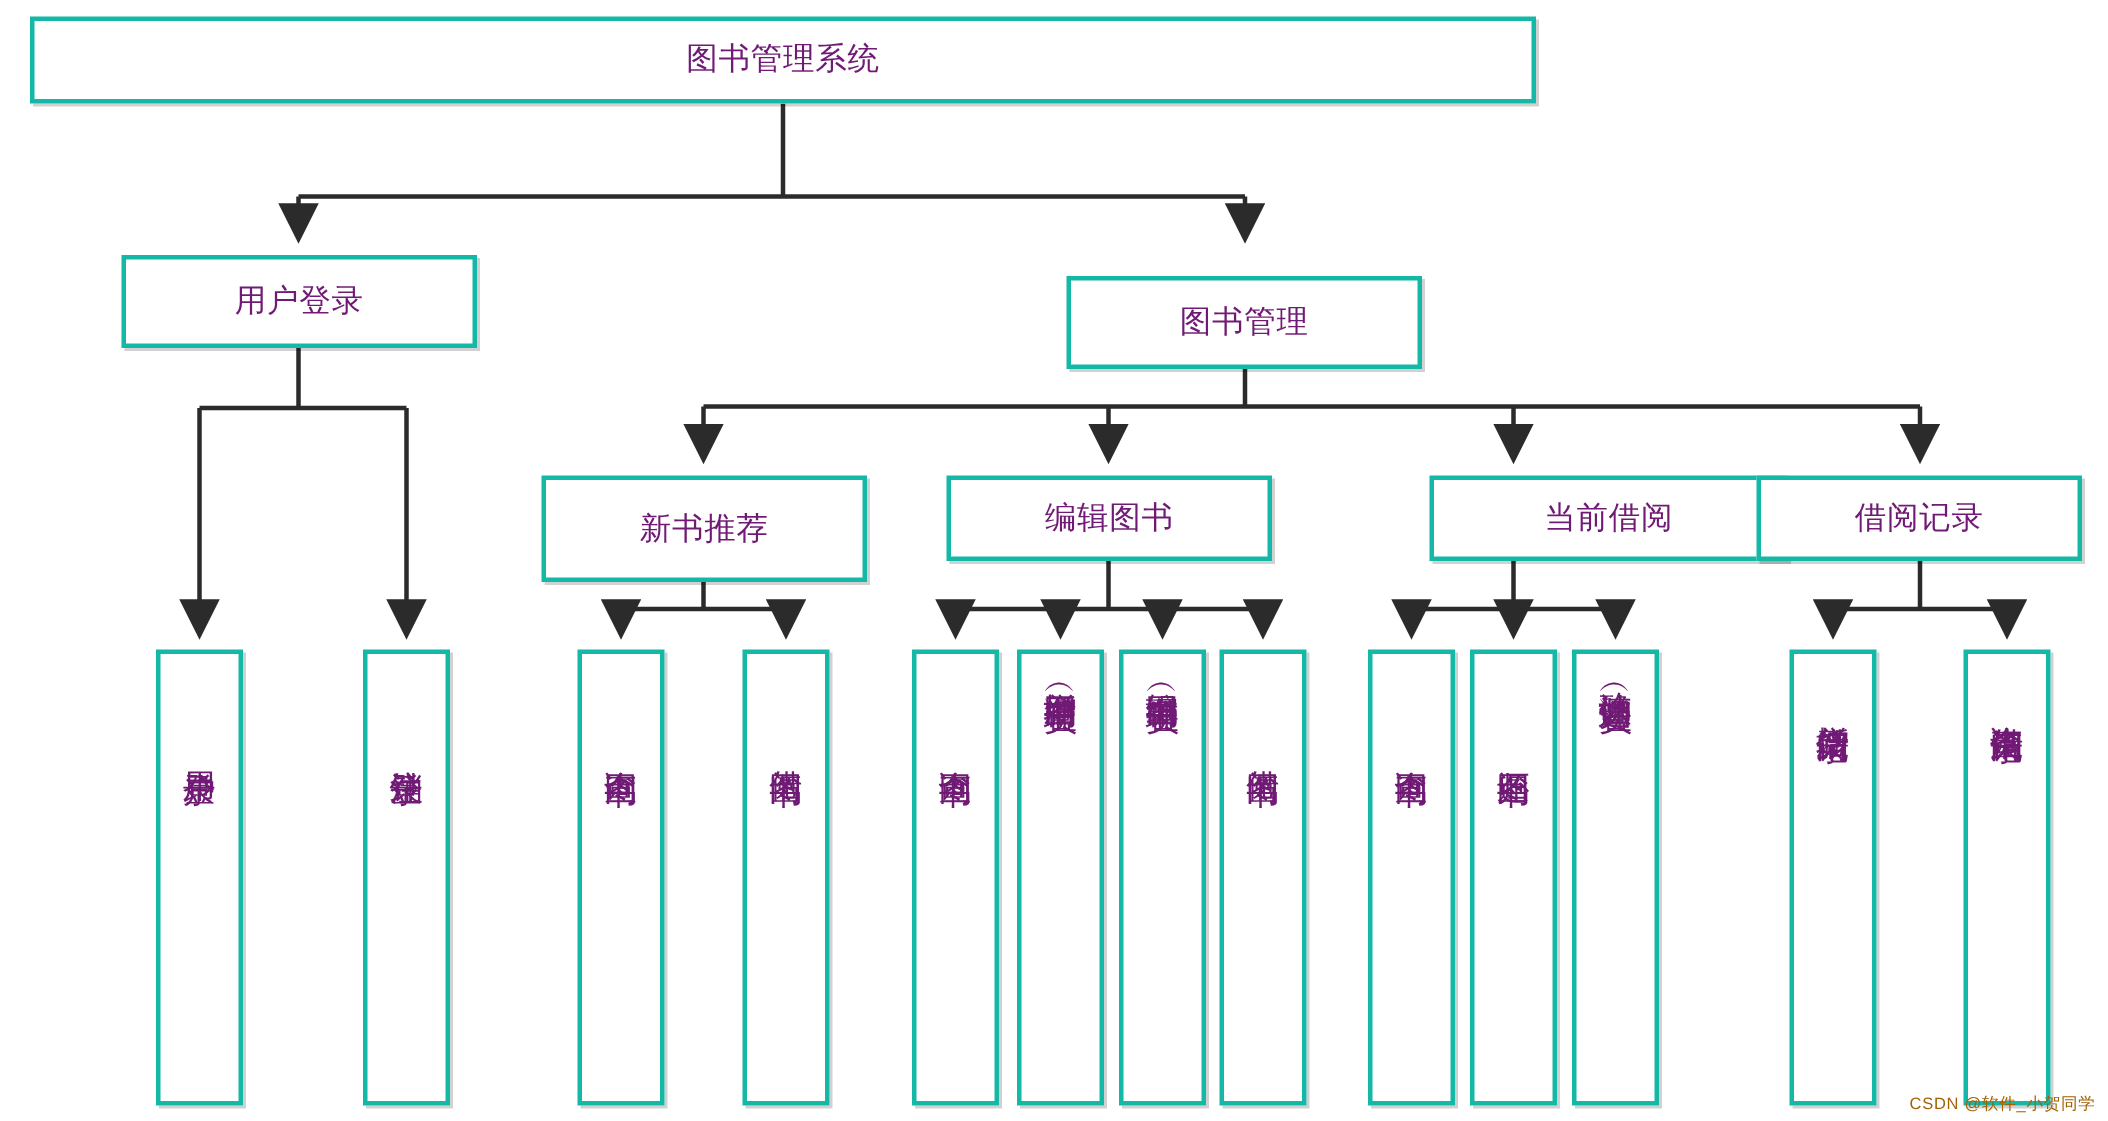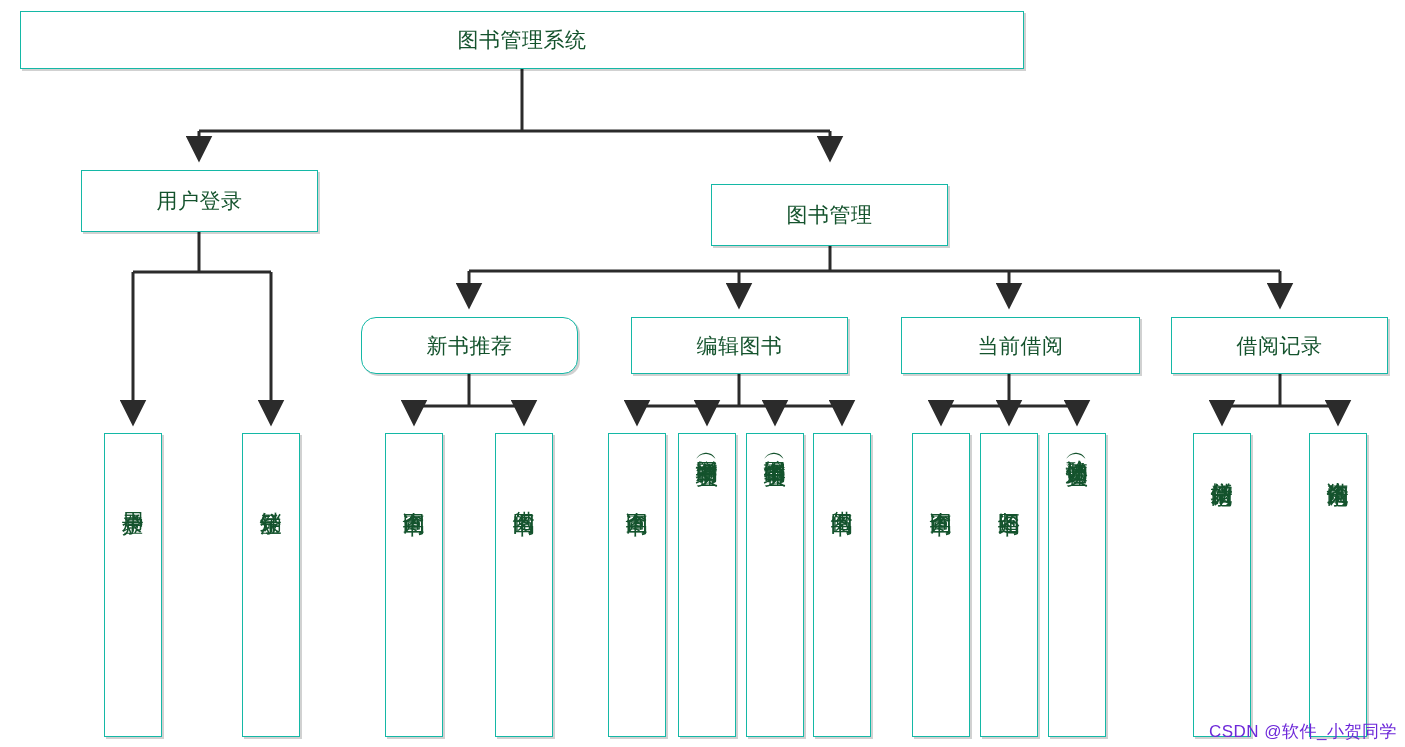--- a/index.html
+++ b/index.html
@@ -22,25 +22,25 @@
     left: 0;
     top: 0;
     width: 1405px;
     height: 747px;
     pointer-events: none;
   }
   .node {
     position: absolute;
     box-sizing: border-box;
     background: #ffffff;
-    border: 1px solid #14b8a6;
+    border: 3px solid #14b8a6;
     display: flex;
     align-items: center;
     justify-content: center;
-    color: #14532d;
+    color: #701a75;
     box-shadow: 2px 2px 0 rgba(0,0,0,0.18);
   }
   .node .label {
     font-size: 21px;
     line-height: 1.12;
     letter-spacing: 0.5px;
     white-space: pre;
     text-align: center;
   }
   .node.leaf {
@@ -54,22 +54,22 @@
     font-size: 22px;
     line-height: 1.16;
     letter-spacing: 1px;
     white-space: pre;
     text-align: start;
   }
   .watermark {
     position: absolute;
     right: 8px;
     bottom: 4px;
-    font-size: 17px;
-    color: #6d28d9;
+    font-size: 11px;
+    color: #a16207;
     letter-spacing: 0.5px;
     user-select: none;
     white-space: nowrap;
   }
 </style>
 </head>
 <body>
 
 <div id="canvas">
 
@@ -127,27 +127,27 @@
     <span class="label">图书管理系统</span>
   </div>
 
   <div class="node" style="left:81px; top:170px; width:237px; height:62px;">
     <span class="label">用户登录</span>
   </div>
   <div class="node" style="left:711px; top:184px; width:237px; height:62px;">
     <span class="label">图书管理</span>
   </div>
 
-  <div class="node" style="left:361px; top:317px; width:217px; height:57px;border-radius:15px;">
+  <div class="node" style="left:361px; top:317px; width:217px; height:71px;">
     <span class="label">新书推荐</span>
   </div>
   <div class="node" style="left:631px; top:317px; width:217px; height:57px;">
     <span class="label">编辑图书</span>
   </div>
-  <div class="node" style="left:901px; top:317px; width:239px; height:57px;">
+  <div class="node" style="left:953px; top:317px; width:239px; height:57px;">
     <span class="label">当前借阅</span>
   </div>
   <div class="node" style="left:1171px; top:317px; width:217px; height:57px;align-items:center;">
     <span class="label">借阅记录</span>
   </div>
 
   <div class="node leaf" style="left:104px; top:433px; width:58px; height:304px; padding-top:60px;">
     <span class="label">用户登录</span>
   </div>
   <div class="node leaf" style="left:242px; top:433px; width:58px; height:304px; padding-top:60px;">

